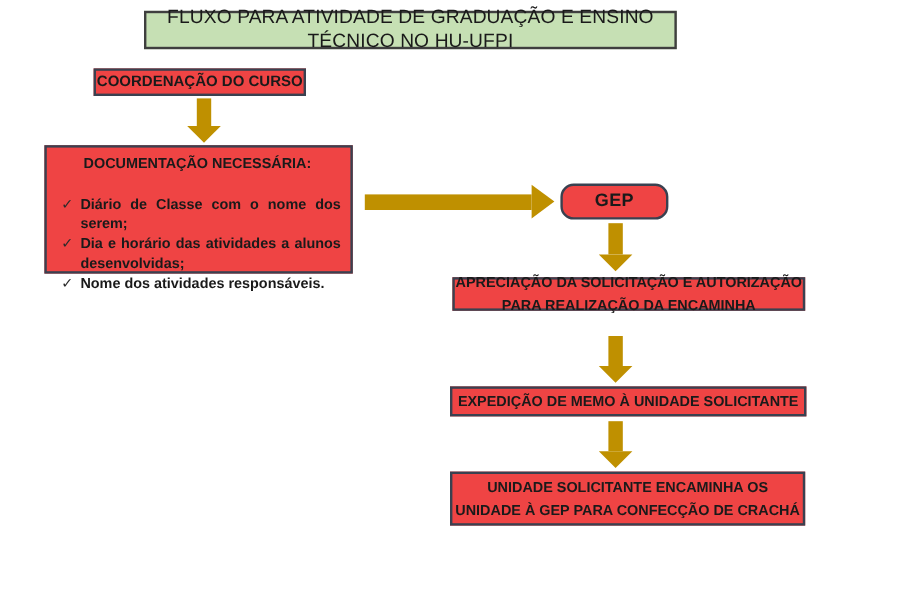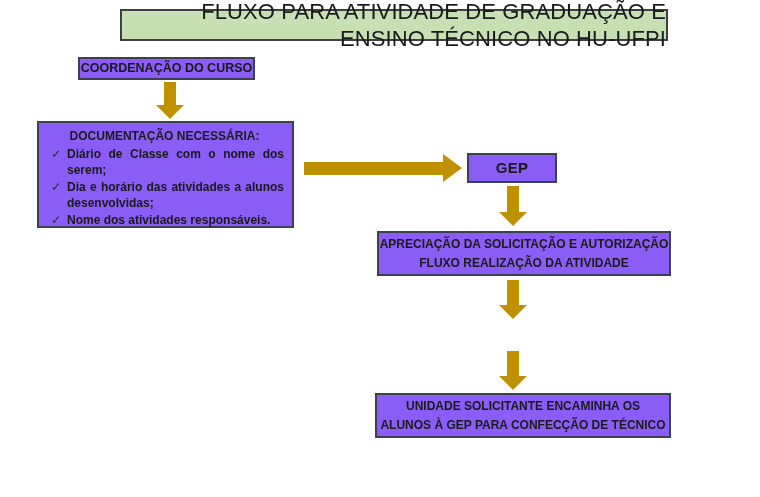--- a/index.html
+++ b/index.html
@@ -15,51 +15,50 @@
   .box {
     position: absolute;
     box-sizing: border-box;
     display: flex;
     align-items: center;
     justify-content: center;
     text-align: center;
     line-height: 1.25;
   }
   .title-box {
-    left: 120px; top: 9px; width: 548px; height: 32px;
+    left: 120px; top: 9px; width: 444px; height: 32px;
     background: #C6E0B4;
     border: 2px solid #3F3F3F;
-    font-size: 22px;
+    font-size: 16px;
     font-weight: 400;
     letter-spacing: 0.1px;
-    text-align: right;
   }
   .node {
-    background: #8b5cf6;
+    background: #ef4444;
     border: 2px solid #3A4150;
     font-weight: bold;
   }
   .coordenacao { left: 78px; top: 57px; width: 177px; height: 23px; font-size: 12.5px; }
-  .gep { left: 467px; top: 153px; width: 90px; height: 30px; font-size: 15px; letter-spacing: 0.3px; }
-  .apreciacao { left: 377px; top: 231px; width: 294px; height: 45px; font-size: 12px; flex-direction: column; line-height: 19px; }
+  .gep { left: 467px; top: 153px; width: 90px; height: 30px; font-size: 15px; letter-spacing: 0.3px; border-radius: 11px; }
+  .apreciacao { left: 377px; top: 231px; width: 294px; height: 28px; font-size: 12px; flex-direction: column; line-height: 19px; }
   .expedicao { left: 375px; top: 322px; width: 297px; height: 25px; font-size: 12px; }
   .unidade { left: 375px; top: 393px; width: 296px; height: 45px; font-size: 12px; flex-direction: column; line-height: 19px; }
 
   .documentacao {
     left: 37px; top: 121px; width: 257px; height: 107px;
     display: block;
     text-align: left;
     padding: 5px 8px 4px 6px;
     font-size: 12px;
     line-height: 16.5px;
   }
   .documentacao .doc-title {
     text-align: center;
     font-weight: bold;
-    margin-bottom: 1px;
+    margin-bottom: 17px;
   }
   .doc-item { display: flex; font-weight: bold; }
   .doc-check {
     flex: 0 0 22px;
     text-align: center;
     font-weight: 400;
     color: #2b2b2b;
   }
   .doc-text { flex: 1; text-align: justify; }
 
@@ -145,32 +144,35 @@
     <span>GEP</span>
   </div>
 
   <div class="arrow-down" id="arrow-2">
     <div class="shaft"></div>
     <div class="head"></div>
   </div>
 
   <div class="box node apreciacao">
     <span>APRECIAÇÃO DA SOLICITAÇÃO E AUTORIZAÇÃO</span>
-    <span>FLUXO REALIZAÇÃO DA ATIVIDADE</span>
+    <span>PARA REALIZAÇÃO DA ENCAMINHA</span>
   </div>
 
   <div class="arrow-down" id="arrow-3">
     <div class="shaft"></div>
     <div class="head"></div>
   </div>
 
+  <div class="box node expedicao">
+    <span>EXPEDIÇÃO DE MEMO À UNIDADE SOLICITANTE</span>
+  </div>
 
   <div class="arrow-down" id="arrow-4">
     <div class="shaft"></div>
     <div class="head"></div>
   </div>
 
   <div class="box node unidade">
     <span>UNIDADE SOLICITANTE ENCAMINHA OS</span>
-    <span>ALUNOS À GEP PARA CONFECÇÃO DE TÉCNICO</span>
+    <span>UNIDADE À GEP PARA CONFECÇÃO DE CRACHÁ</span>
   </div>
 
 </div>
 
 </body></html>

